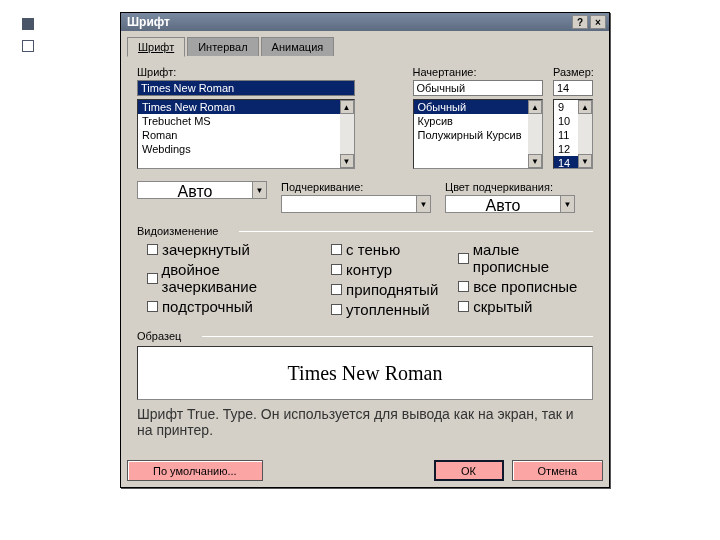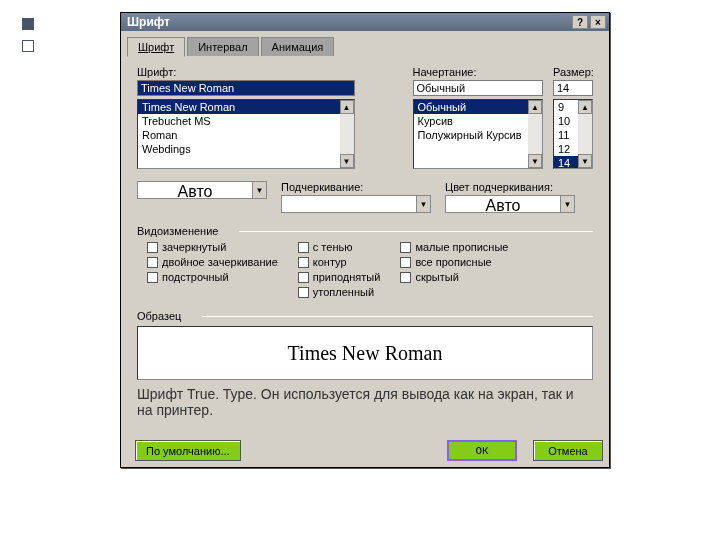--- a/index.html
+++ b/index.html
@@ -28,27 +28,27 @@
   .scrbtn { height: 14px; background: #d4d0c8; border: 1px solid #888; display: flex; align-items: center; justify-content: center; font-size: 8px; }
   .row2 { display: flex; gap: 14px; margin-top: 12px; }
   .dd { display: flex; align-items: stretch; height: 18px; border: 1px solid #888; background: #fff; }
   .dd .ddval { flex: 1; padding: 1px 4px; font-size: 16px; text-align: center; }
   .dd .ddbtn { width: 14px; background: #d4d0c8; border-left: 1px solid #888; display:flex; align-items:center; justify-content:center; font-size:8px; }
   .section { margin-top: 12px; }
   .sect-head { font-size: 11px; display: flex; align-items: center; gap: 21px; }
   .sect-head .line { flex: 1; height: 1px; background: #a0a0a0; border-bottom: 1px solid #fff; }
   .checks { display: flex; gap: 20px; margin-top: 4px; padding-left: 10px; }
   .chkcol { display: flex; flex-direction: column; gap: 3px; }
-  .chk { display: flex; align-items: center; gap: 4px; font-size: 11px; }
+  .chk { display: flex; align-items: center; gap: 4px; font-size: 15px; }
   .chk .box { width: 11px; height: 11px; background: #fff; border: 1px solid #555; }
   .preview { height: 54px; background: #fff; border: 1px inset #888; margin-top: 4px; display: flex; align-items: center; justify-content: center; font-family: 'Times New Roman', serif; font-size: 20px; }
   .footnote { font-size: 14px; margin-top: 6px; color: #333; }
   .btnrow { display: flex; justify-content: space-between; padding: 6px; }
-  .btn { height: 21px; padding: 0 10px; background: #84cc16; border: 1px solid #555; box-shadow: inset 1px 1px 0 #fff; font-size: 11px; cursor: pointer; min-width: 70px; margin-left: 8px; }
-  .btn.ok { border: 2px solid #8b5cf6; box-shadow: none; font-family: Liberation Mono, monospace; }
+  .btn { height: 21px; padding: 0 25px; background: #fca5a5; border: 1px solid #555; box-shadow: inset 1px 1px 0 #fff; font-size: 11px; cursor: pointer; min-width: 70px; }
+  .btn.ok { border: 2px solid #0f172a; box-shadow: none; }
   .und { text-decoration: underline; }
 </style>
 </head>
 <body>
 
 <div class="page">
   <div class="bullet b1"></div>
   <div class="bullet b2"></div>
 
   <div class="dialog">

